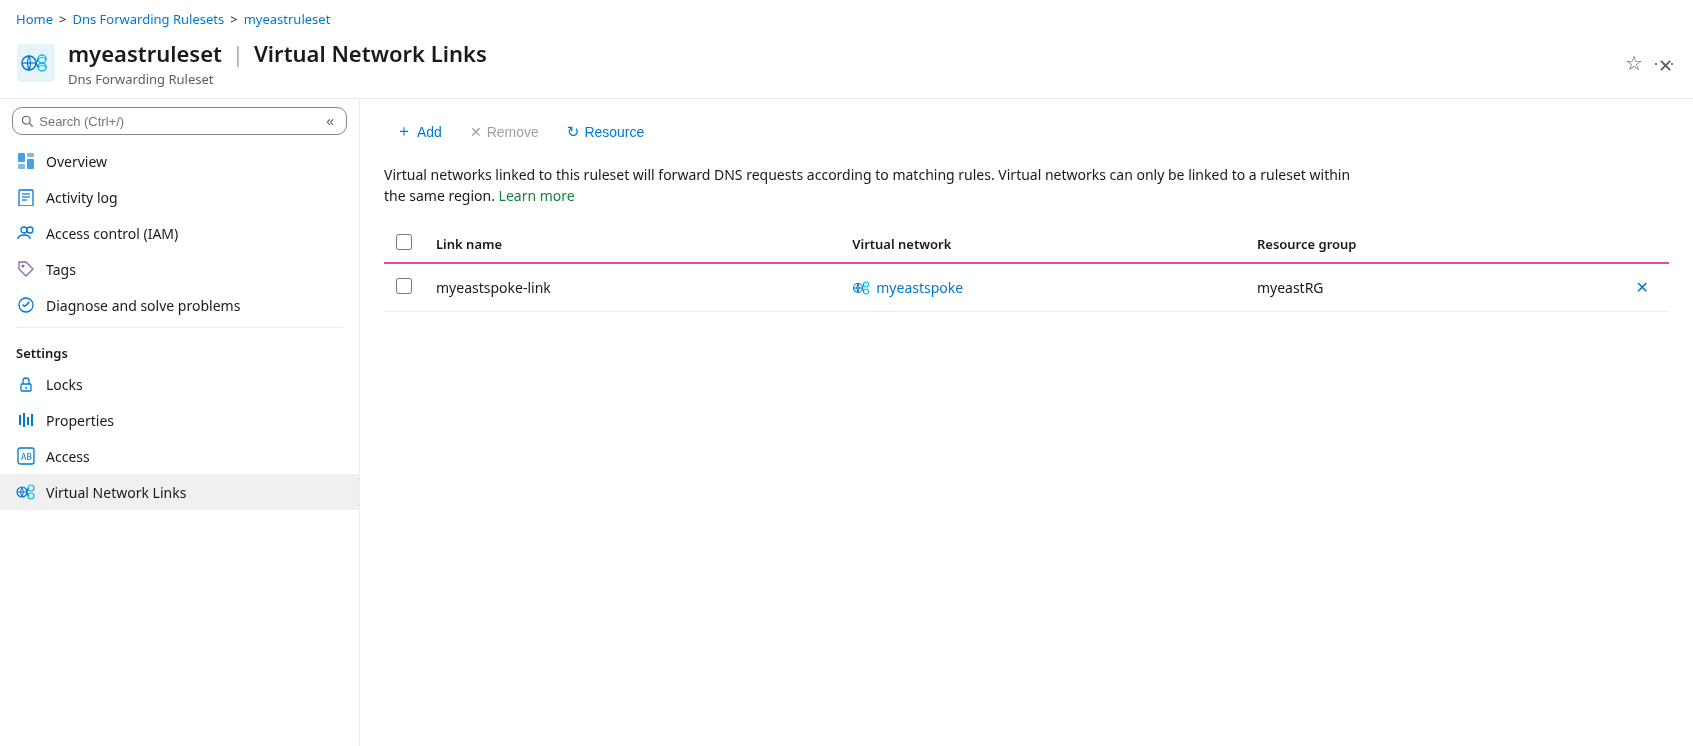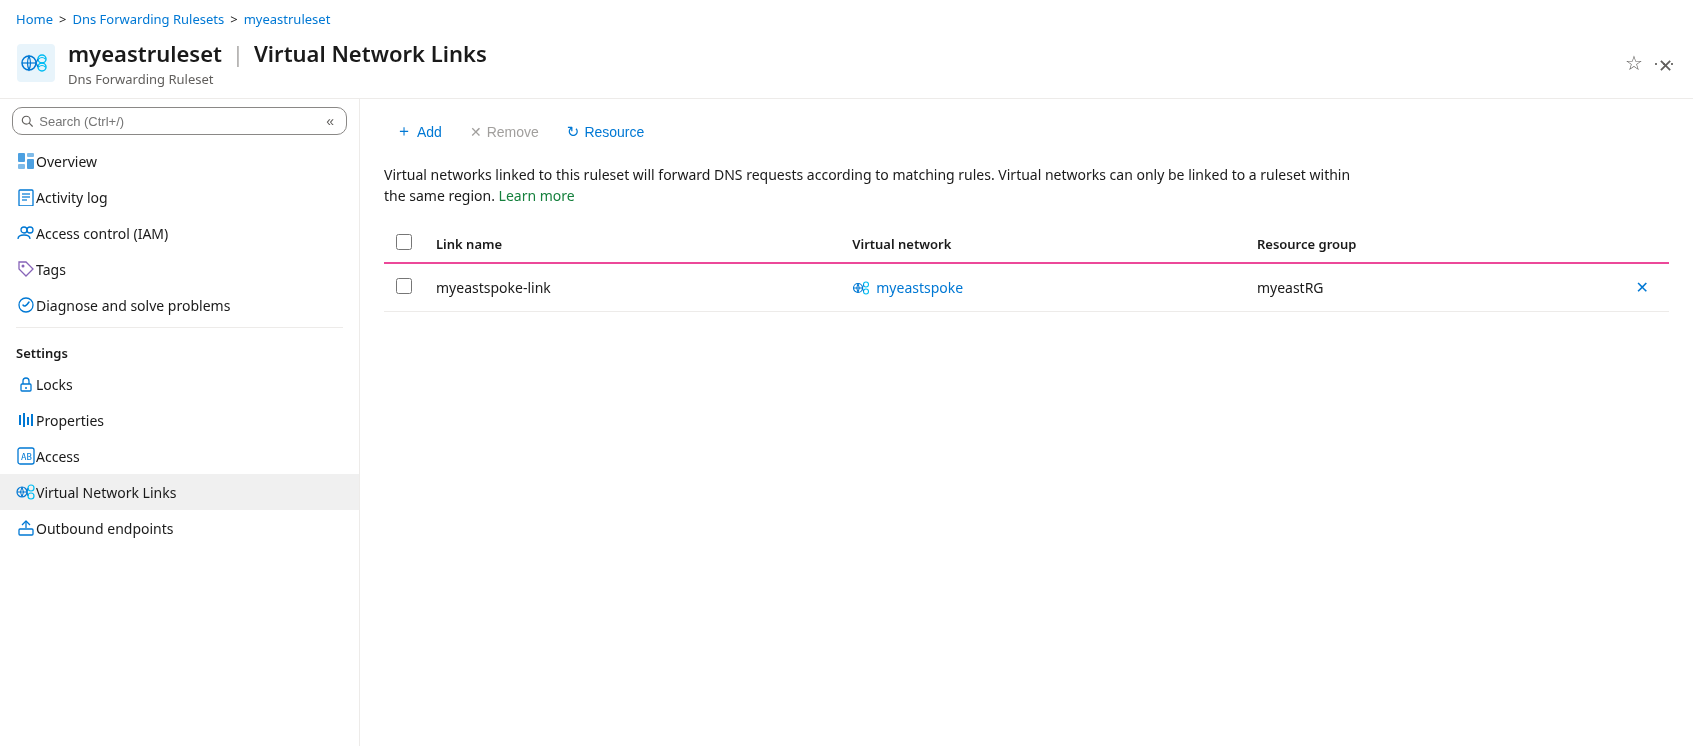--- a/index.html
+++ b/index.html
@@ -22,21 +22,21 @@
     .close-btn { position: absolute; right: 20px; top: 50%; transform: translateY(-50%); font-size: 18px; color: #605e5c; cursor: pointer; background: none; border: none; }
 
     
     .main-layout { display: flex; flex: 1; overflow: hidden; }
 
     
     .sidebar { width: 360px; min-width: 360px; border-right: 1px solid #edebe9; display: flex; flex-direction: column; padding-top: 8px; }
     .search-box { display: flex; align-items: center; margin: 0 12px 8px; border: 1px solid #8a8886; border-radius: 10px; padding: 5px 8px; gap: 6px; cursor: text; }
     .search-box input { border: none; outline: none; font-size: 13px; color: #605e5c; width: 100%; background: transparent; }
     .collapse-btn { margin-left: auto; background: none; border: none; cursor: pointer; color: #605e5c; font-size: 14px; padding: 0 4px; }
-    .nav-item { display: flex; align-items: center; padding: 8px 16px; cursor: pointer; font-size: 14px; color: #1a1a1a; }
+    .nav-item { display: flex; align-items: center; gap: 10px; padding: 8px 16px; cursor: pointer; font-size: 14px; color: #1a1a1a; }
     .nav-item.active { background: #f0f0f0; font-weight: 400; }
     .nav-icon { width: 20px; height: 20px; display: flex; align-items: center; justify-content: center; flex-shrink: 0; }
     .section-label { font-size: 13px; font-weight: 600; color: #1a1a1a; padding: 12px 16px 4px; }
     .divider { height: 1px; background: #edebe9; margin: 4px 16px; }
 
     
     .content { flex: 1; padding: 16px 24px; overflow: auto; }
 
     
     .toolbar { display: flex; align-items: center; gap: 4px; margin-bottom: 16px; }
@@ -213,30 +213,20 @@
           <line x1="1" y1="10" x2="11" y2="10" stroke="#0078d4" stroke-width="1"></line>
           <circle cx="15" cy="6" r="3" fill="none" stroke="#00bcf2" stroke-width="1.2"></circle>
           <circle cx="15" cy="14" r="3" fill="none" stroke="#00bcf2" stroke-width="1.2"></circle>
           <line x1="11" y1="10" x2="12" y2="6" stroke="#0078d4" stroke-width="1"></line>
           <line x1="11" y1="10" x2="12" y2="14" stroke="#0078d4" stroke-width="1"></line>
         </svg>
       </span>
       <span>Virtual Network Links</span>
     </div>
 
-    <div class="nav-item">
-      <span class="nav-icon">
-        <svg width="18" height="18" viewBox="0 0 18 18" fill="none">
-            <rect x="2" y="10" width="14" height="6" rx="1" fill="none" stroke="#0078d4" stroke-width="1.3"></rect>
-            <line x1="9" y1="2" x2="9" y2="9" stroke="#0078d4" stroke-width="1.3"></line>
-            <polyline points="5,6 9,2 13,6" fill="none" stroke="#0078d4" stroke-width="1.3" stroke-linejoin="round"></polyline>
-          </svg>
-      </span>
-      <span>Outbound endpoints</span>
-    </div>
   </div>
 
   <div class="content">
 
     <div class="toolbar">
       <button class="toolbar-btn">
         <span style="font-size:16px; font-weight:300;">＋</span>
         <span>Add</span>
       </button>
       <button class="toolbar-btn disabled">

